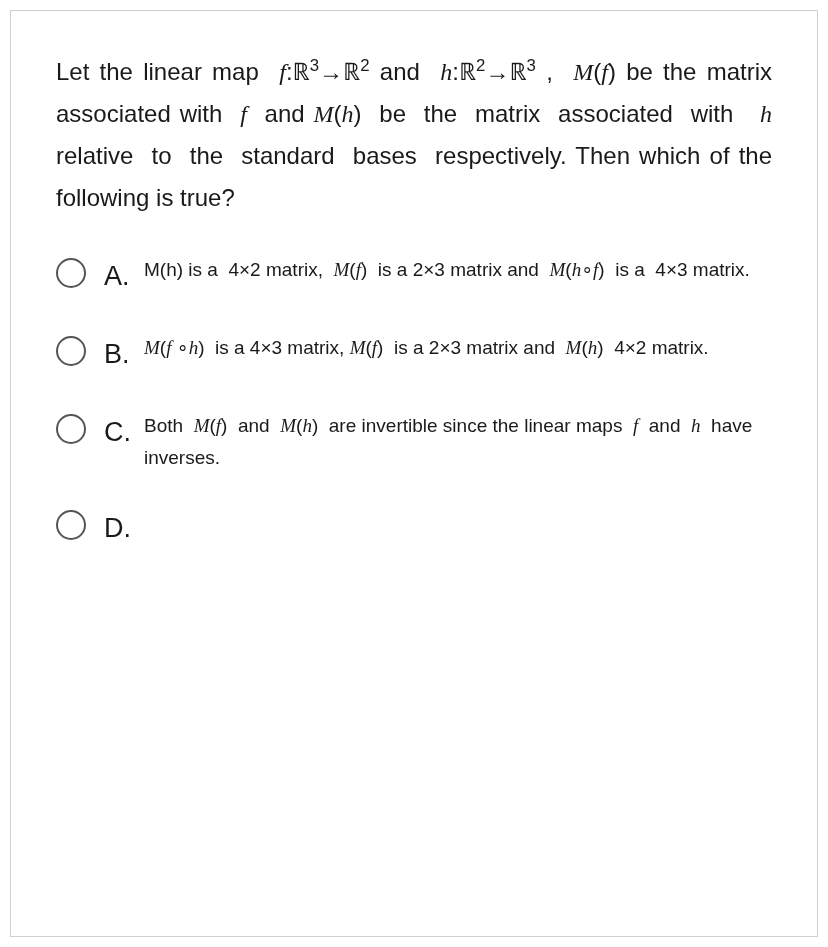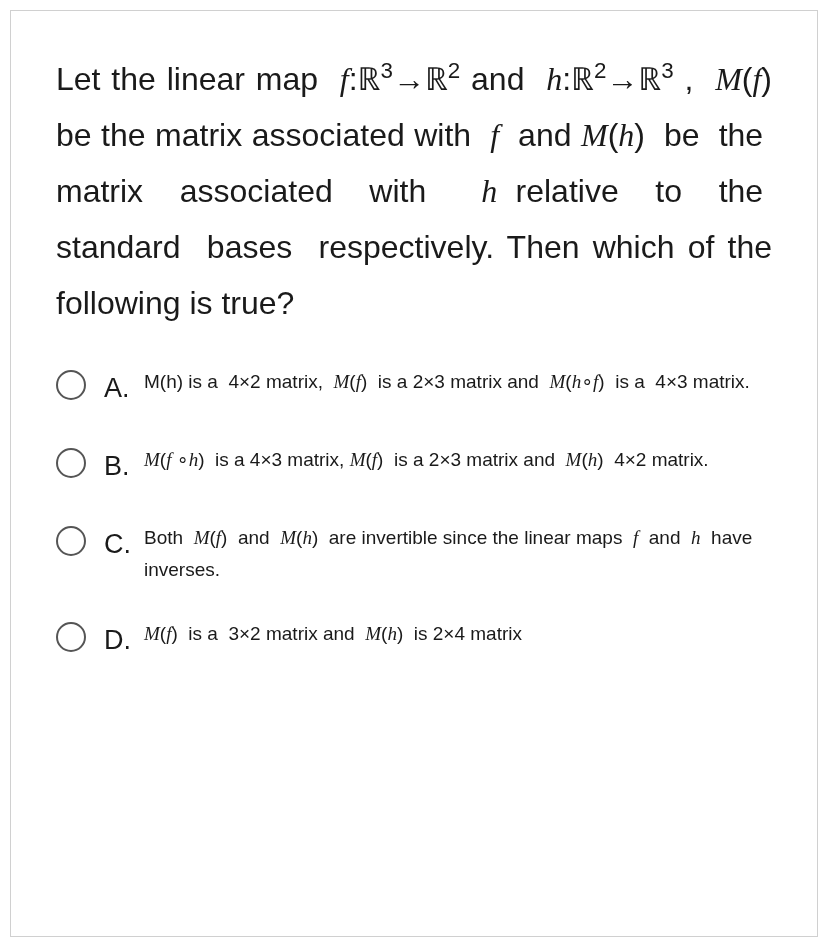--- a/index.html
+++ b/index.html
@@ -12,21 +12,21 @@
     height: 947px;
   }
   .container {
     border: 1px solid #d0d0d0;
     margin: 10px;
     padding: 40px 45px 30px 45px;
     width: 808px;
     height: 927px;
   }
   .question {
-    font-size: 32px;
+    font-size: 24px;
     line-height: 1.75;
     color: #1a1a1a;
     text-align: justify;
     margin-bottom: 35px;
   }
   .options {
     display: flex;
     flex-direction: column;
     gap: 32px;
   }
@@ -93,17 +93,16 @@
       <div class="radio"></div>
       <div class="opt-body">
         <div class="opt-letter">C.</div>
         <div class="opt-text">Both&nbsp; <span class="math-i">M</span>(<span class="math-i">f</span>)&nbsp; and&nbsp; <span class="math-i">M</span>(<span class="math-i">h</span>)&nbsp; are invertible since the linear maps&nbsp; <span class="math-i">f</span>&nbsp; and&nbsp; <span class="math-i">h</span>&nbsp; have inverses.</div>
       </div>
     </div>
     <div class="option">
       <div class="radio"></div>
       <div class="opt-body">
         <div class="opt-letter">D.</div>
-        <div class="opt-text"><span class="math-i">M</span>(<span class="math-i">f</span>)&nbsp; is a&nbsp; 3×2 matrix and&nbsp; <span class="math-i">M</span>(<span class="math-i">h</span>)&nbsp; is 2×4 matrix</div>
       </div>
     </div>
   </div>
 </div>
 
 </body></html>

